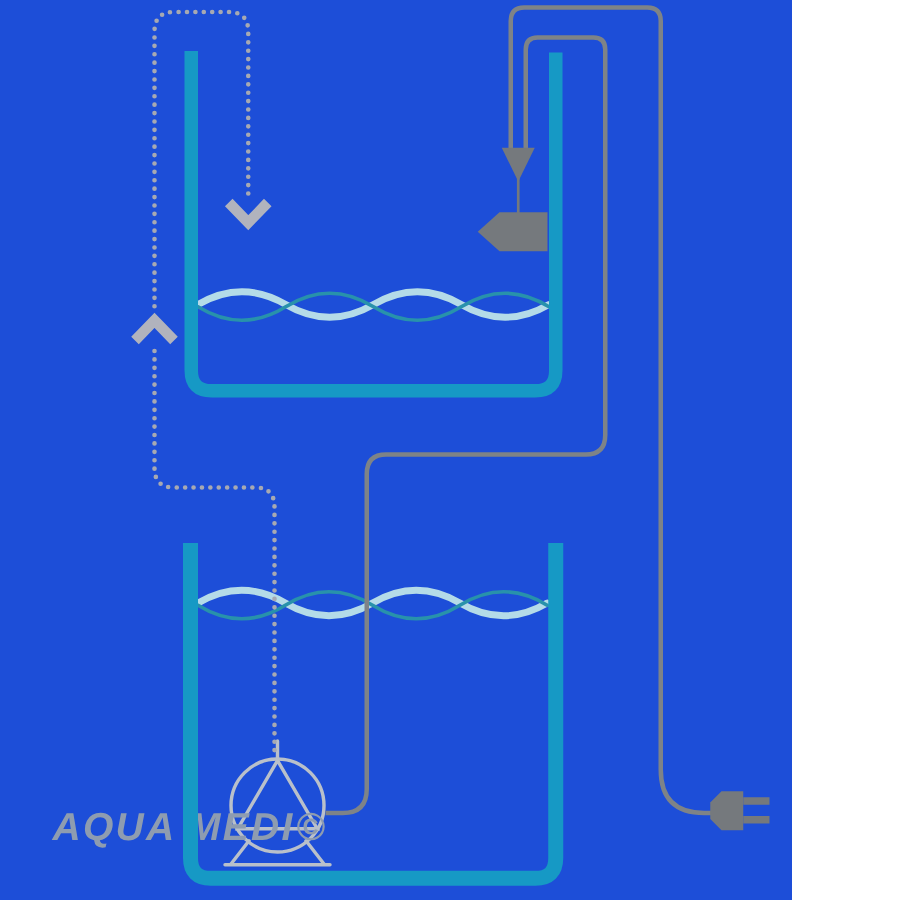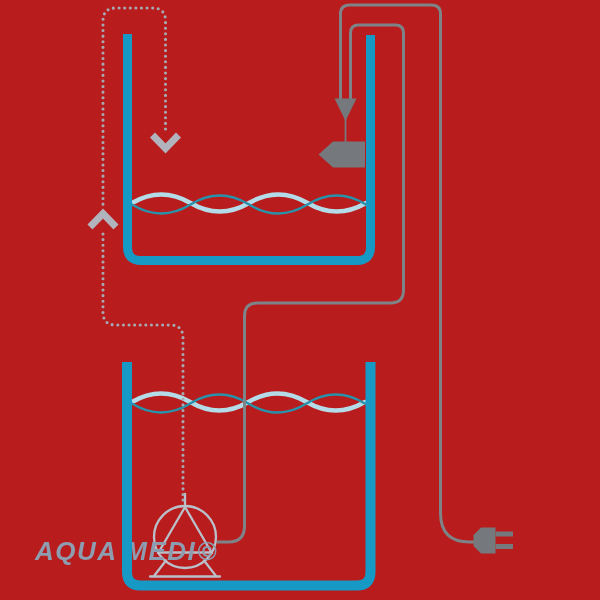--- a/index.html
+++ b/index.html
@@ -1,17 +1,17 @@
 <!DOCTYPE html>
 <html style="--tank: #1699c5; --wave-light: #b4dbe8; --wave-dark: #2892ab; --cable: #7e8387; --device: #75797d; --flow-dots: #a7a9b2; --flow-arrow: #b1b3bd; --pump: #b9c0ca; --logo: #8e9cb0;"><head>
 <meta charset="utf-8">
 <style>
   html,body{margin:0;padding:0;background:#fff;}
   .stage{
-    position:relative;width:600px;height:600px;background:#b91c1c;overflow:hidden;
+    position:relative;width:528px;height:600px;background:#1d4ed8;overflow:hidden;
     font-family:"Liberation Sans",sans-serif;
   }
   svg{display:block}
   .tank{stroke:var(--tank);fill:none}
   .wave-light{stroke:var(--wave-light);fill:none;stroke-width:4.5;stroke-linecap:round}
   .wave-dark{stroke:var(--wave-dark);fill:none;stroke-width:2.4;stroke-linecap:round}
   .dots{stroke:var(--flow-dots);fill:none;stroke-width:3.1;stroke-linecap:round;
         stroke-dasharray:0 5.6}
   .chev{stroke:var(--flow-arrow);fill:none;stroke-width:7;stroke-linejoin:miter}
   .cable{stroke:var(--cable);fill:none;stroke-width:3;stroke-linecap:butt}

